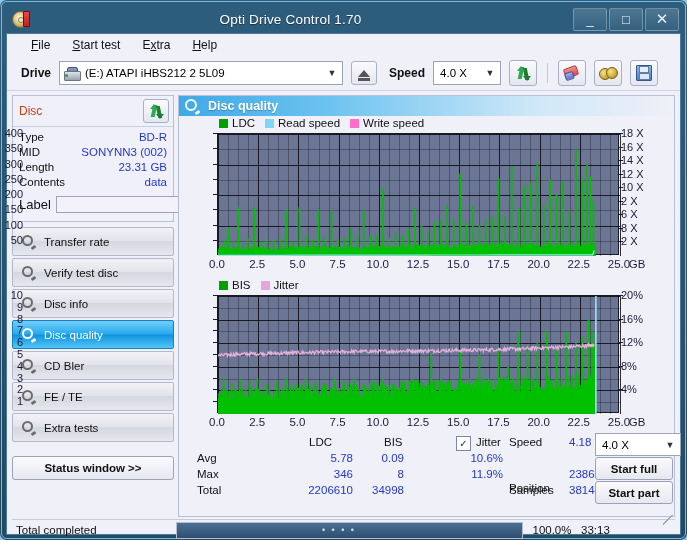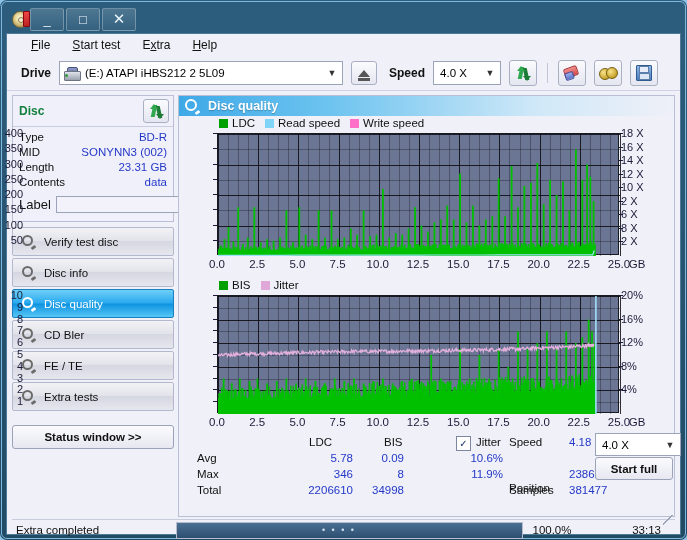--- a/index.html
+++ b/index.html
@@ -180,21 +180,21 @@
   
   #leftpanel { width: 170px; padding: 4px 3px 0 5px; box-sizing: border-box; }
   #disc-box {
     border: 1px solid #b9bfd4; background: #f0f0fa;
   }
   #disc-head {
     display: flex; align-items: center; justify-content: space-between;
     padding: 3px 4px 3px 6px;
     border-bottom: 1px solid #c9cee0;
   }
-  #disc-head .t { font-size: 12px; font-weight: bold; color: #15803d; }
+  #disc-head .t { font-size: 12px; font-weight: normal; color: #c2410c; }
   #disc-refresh {
     width: 24px; height: 22px; border: 1px solid #aab0c4; border-radius: 3px;
     background: linear-gradient(180deg,#fbfbfe,#e4e6f0);
     display:flex;align-items:center;justify-content:center;
   }
   .disc-rows { padding: 3px 6px 5px 6px; font-size: 11.5px; }
   .disc-row { display: flex; justify-content: space-between; line-height: 15px; }
   .disc-row .k { color: #111; }
   .disc-row .v { color: #2438c8; }
   #label-row {
@@ -325,36 +325,37 @@
   }
   #progress-fill {
     position: absolute; left:0;top:0;bottom:0; width: 70%;
     background: linear-gradient(180deg,#4a6f93,#2d4f70);
   }
   #progress-dots{
     position:absolute; left:42%; top:50%; transform:translateY(-50%);
     color:#cfe0f0; font-size:9px; letter-spacing:2px;
   }
   #progress-pct { width: 58px; text-align: center; }
-  #elapsed { width: 80px; text-align: right; padding-right: 14px; }
+  #elapsed { width: 80px; padding-right: 14px; }
   #grip{ position:absolute; right:7px; bottom:9px; width:10px;height:10px;
     background:
       linear-gradient(135deg, transparent 45%, #9aa3b8 45%, #9aa3b8 55%, transparent 55%);
   }
 </style>
 </head>
 <body>
 
 <div id="window">
 
   <div id="titlebar">
     <div id="title-icon">
       <div class="disc"></div>
         <div class="tick"></div>
     </div>
+    <div id="title-text">Opti Drive Control 1.70</div>
     <div id="win-buttons">
       <div class="win-btn" id="btn-min">_</div>
       <div class="win-btn" id="btn-max">□</div>
       <div class="win-btn" id="btn-close">✕</div>
     </div>
   </div>
 
   <div id="client">
 
     <div id="menubar">
@@ -448,20 +449,27 @@
               <span class="k">Label</span>
               <input id="label-input" type="text" placeholder="" style="">
               <span id="label-disc-btn">
                 <span class="d"></span>
               </span>
             </div>
           </div>
         </div>
 
         <div id="nav">
+          <div class="nav-item">
+            <span class="nav-ico">
+                <span class="ring"></span>
+                <span class="c"></span>
+              </span>
+            <span>Transfer rate</span>
+          </div>
           <div class="nav-item">
             <span class="nav-ico">
                 <span class="ring"></span>
                 <span class="c"></span>
               </span>
             <span>Verify test disc</span>
           </div>
           <div class="nav-item">
             <span class="nav-ico">
                 <span class="ring"></span>
@@ -1721,26 +1729,27 @@
           <div class="st hdr" style="left:330px;top:52px;">Position</div>
           <div class="st val" style="left:390px;top:38px;">23862 MB</div>
           <div class="st hdr" style="left:330px;top:54px;">Samples</div>
           <div class="st val" style="left:390px;top:54px;">381477</div>
 
           <div id="speed-combo2" style="left:416px;top:3px;">
             <span>4.0 X</span>
             <span class="caret">▼</span>
           </div>
           <div class="btn" style="left:416px;top:27px;width:76px;height:21px;">Start full</div>
+          <div class="btn" style="left:416px;top:51px;width:76px;height:21px;">Start part</div>
         </div>
       </div>
     </div>
 
     <div id="statusbar">
-      <div id="status-text">Extra completed</div>
+      <div id="status-text">Total completed</div>
       <div id="progress-outer">
         <div id="progress-fill" style="width: 100%;"></div>
         <div id="progress-dots">• • • •</div>
       </div>
       <div id="progress-pct">100.0%</div>
       <div id="elapsed">33:13</div>
       <div id="grip"></div>
     </div>
   </div>
 </div>

